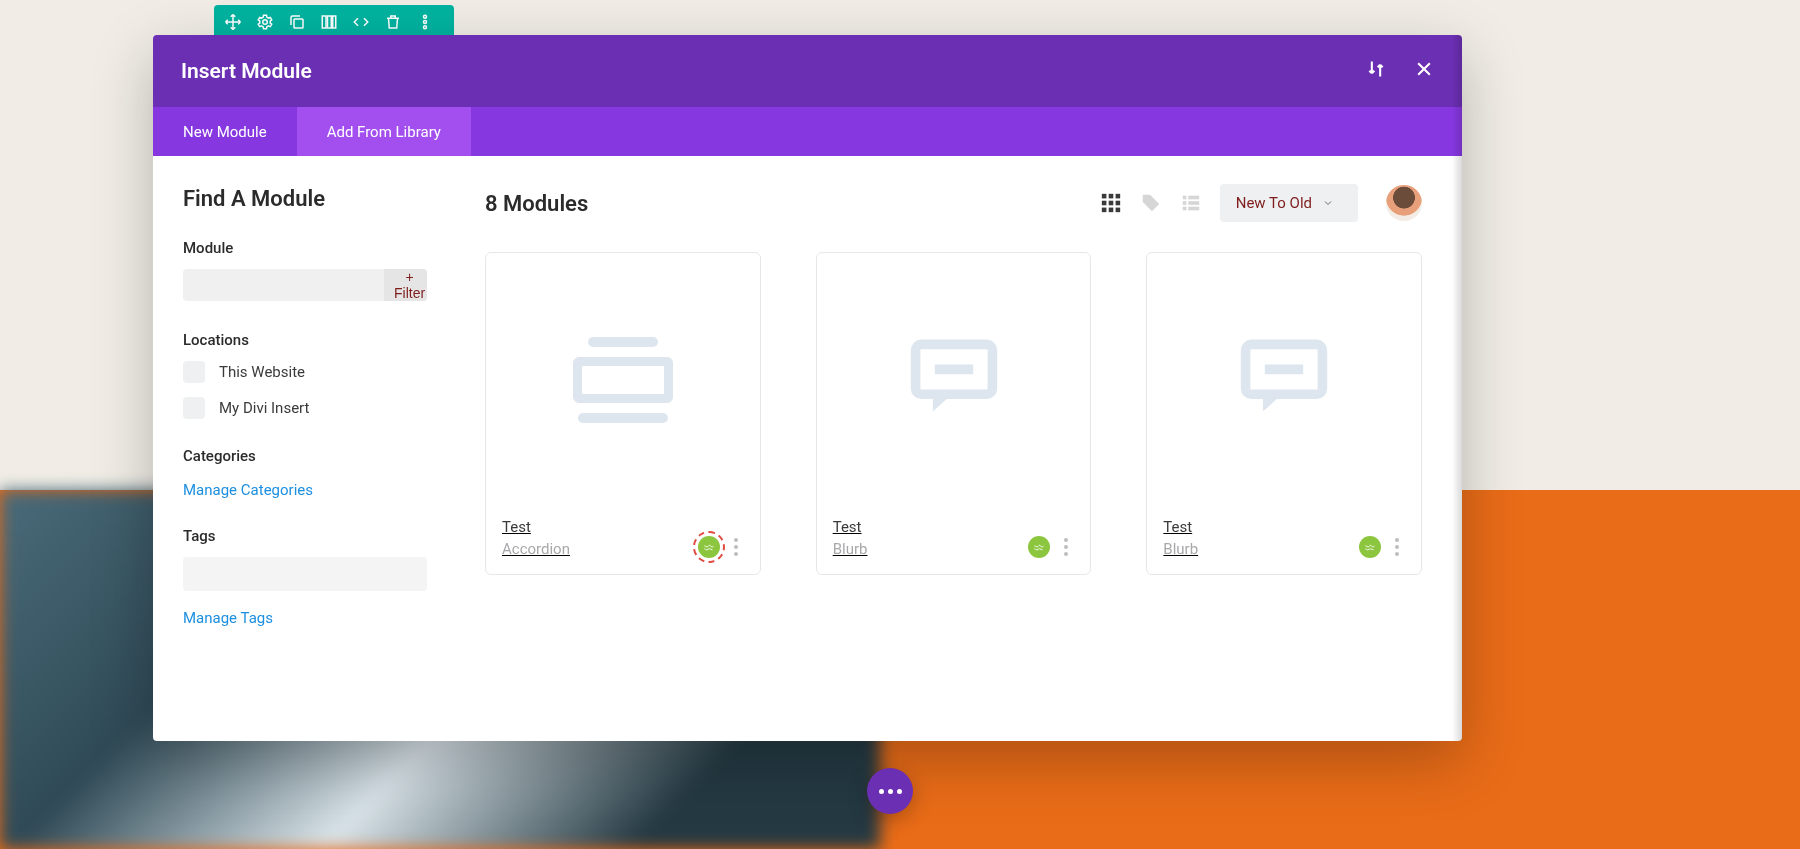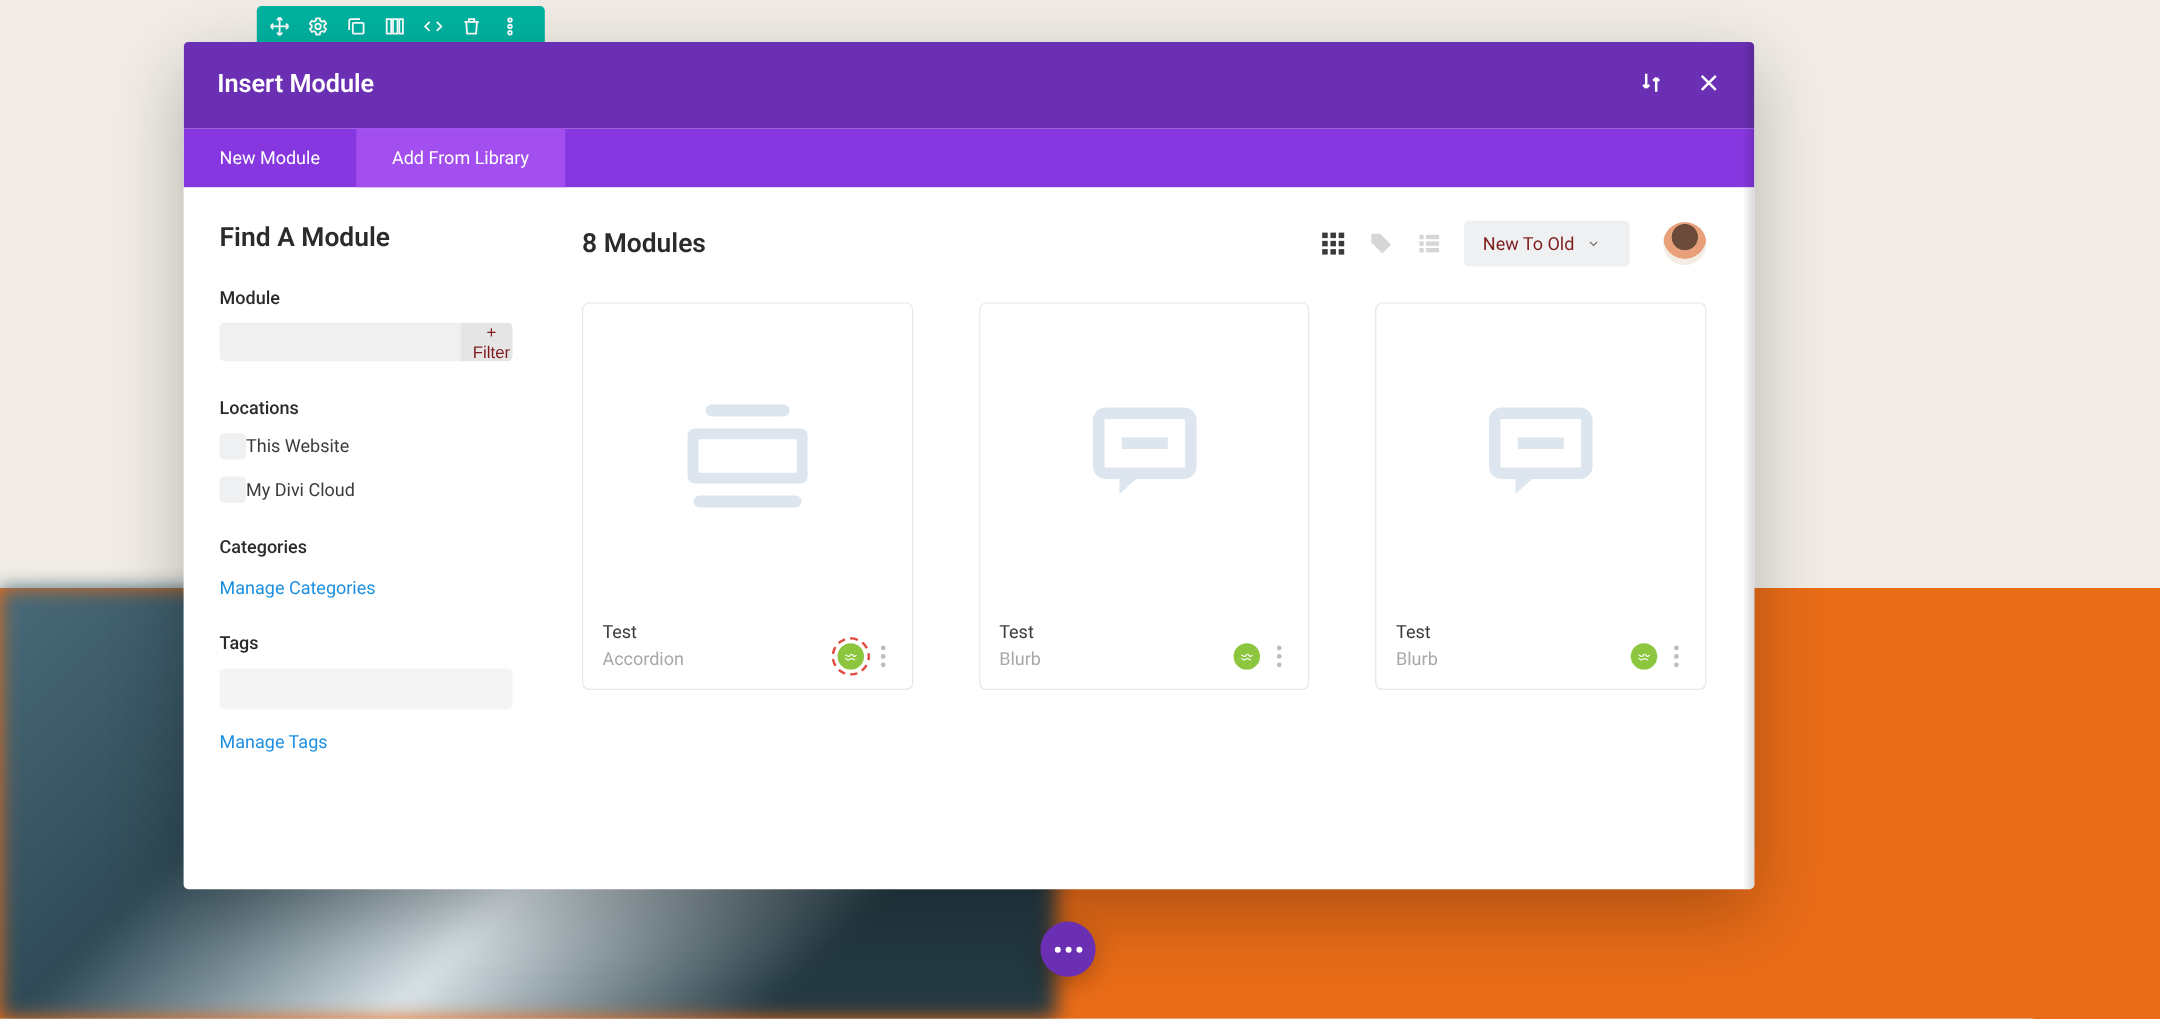--- a/index.html
+++ b/index.html
@@ -34,21 +34,21 @@
   .modal-body { flex:1; display:flex; overflow:hidden; }
 
   
   .sidebar { width:296px; padding:30px 22px 0 30px; border-right:0; overflow-y:auto; }
   .sidebar h2 { font-size:22px; font-weight:600; color:#2b2b2b; margin-bottom:28px; }
   .sidebar .section-label { font-size:15px; color:#2b2b2b; font-weight:500; margin-bottom:12px; display:block; }
   .search-row { display:flex; align-items:stretch; background:#f0f0f0; border-radius:4px; overflow:hidden; margin-bottom:30px; }
   .search-row input { flex:1; border:0; background:transparent; padding:8px 10px; font-size:14px; outline:none; color:#333; }
   .filter-btn { background:#e5e5e5; border:0; padding:0 10px; font-size:14px; color:#7f1d1d; cursor:pointer; }
 
-  .check-row { display:flex; align-items:center; margin-bottom:14px; }
+  .check-row { display:flex; align-items:center; gap:14px; margin-bottom:14px; }
   .fake-check { width:22px; height:22px; background:#eef0f2; border-radius:4px; }
   .check-row span { font-size:15px; color:#3b3b3b; }
   .sidebar-block { margin-bottom:28px; }
   .manage-link { color:#1d8fe0; font-size:15px; text-decoration:none; display:inline-block; margin-top:4px; }
   .tag-box { width:100%; height:34px; background:#f4f4f4; border-radius:4px; margin-bottom:14px; }
 
   
   .content { flex:1; padding:28px 40px 0 36px; display:flex; flex-direction:column; overflow:hidden; }
   .content-top { display:flex; align-items:center; justify-content:space-between; margin-bottom:30px; }
   .content-top h2 { font-size:22px; font-weight:600; color:#2b2b2b; }
@@ -56,21 +56,21 @@
   .vc-icon { width:22px; height:22px; display:flex; align-items:center; justify-content:center; cursor:pointer; }
   .vc-icon.muted svg { fill:#d6d6d6; }
   .vc-icon.active svg { fill:#3a3a3a; }
   .sort-select { background:#eef0f2; border:0; border-radius:4px; padding:10px 24px 10px 16px; font-size:15px; color:#7f1d1d; position:relative; display:flex; align-items:center; gap:10px; }
   .sort-select .chev { width:12px; height:12px; }
   .avatar { width:36px; height:36px; border-radius:50%; background:radial-gradient(circle at 50% 35%, #6b4b3a 0 36%, #e8a07a 38% 60%, #f3ece5 62% 100%); margin-left:10px; }
 
   .cards { display:flex; gap:55px; }
   .card { width:313px; height:323px; border:1px solid #e7e7e9; border-radius:6px; display:flex; flex-direction:column; overflow:hidden; cursor:pointer; }
   .card-preview { flex:1; display:flex; align-items:center; justify-content:center; }
-  .card-foot { padding:12px 16px 16px 16px; display:flex; align-items:flex-end; justify-content:space-between; }
+  .card-foot { padding:12px 16px 16px 16px; display:flex; align-items:flex-end; justify-content:space-between;text-decoration:underline; }
   .card-foot .titles .t1 { font-size:15px; color:#3a3a3a; margin-bottom:4px; }
   .card-foot .titles .t2 { font-size:15px; color:#a8a8ab; }
   .card-foot .meta { display:flex; align-items:center; gap:8px; }
   .globe { width:22px; height:22px; border-radius:50%; background:#8cc63f; display:flex; align-items:center; justify-content:center; }
   .globe svg { width:14px; height:14px; fill:#fff; }
   .globe.boxed { outline:2px dashed #e04a3f; outline-offset:3px; }
   .vdots { width:16px; display:flex; flex-direction:column; gap:3px; align-items:center; }
   .vdots span { width:4px; height:4px; border-radius:50%; background:#bdbdbf; }
 
   .preview-accordion { display:flex; flex-direction:column; gap:10px; align-items:center; }
@@ -171,21 +171,21 @@
       </div>
 
       <div class="sidebar-block">
         <span class="section-label">Locations</span>
         <div class="check-row">
           <div class="fake-check"></div>
           <span>This Website</span>
         </div>
         <div class="check-row">
           <div class="fake-check"></div>
-          <span>My Divi Cloud</span>
+          <span>My Divi Insert</span>
         </div>
       </div>
 
       <div class="sidebar-block">
         <span class="section-label">Categories</span>
         <a href="#" class="manage-link">Manage Categories</a>
       </div>
 
       <div class="sidebar-block">
         <span class="section-label">Tags</span>

